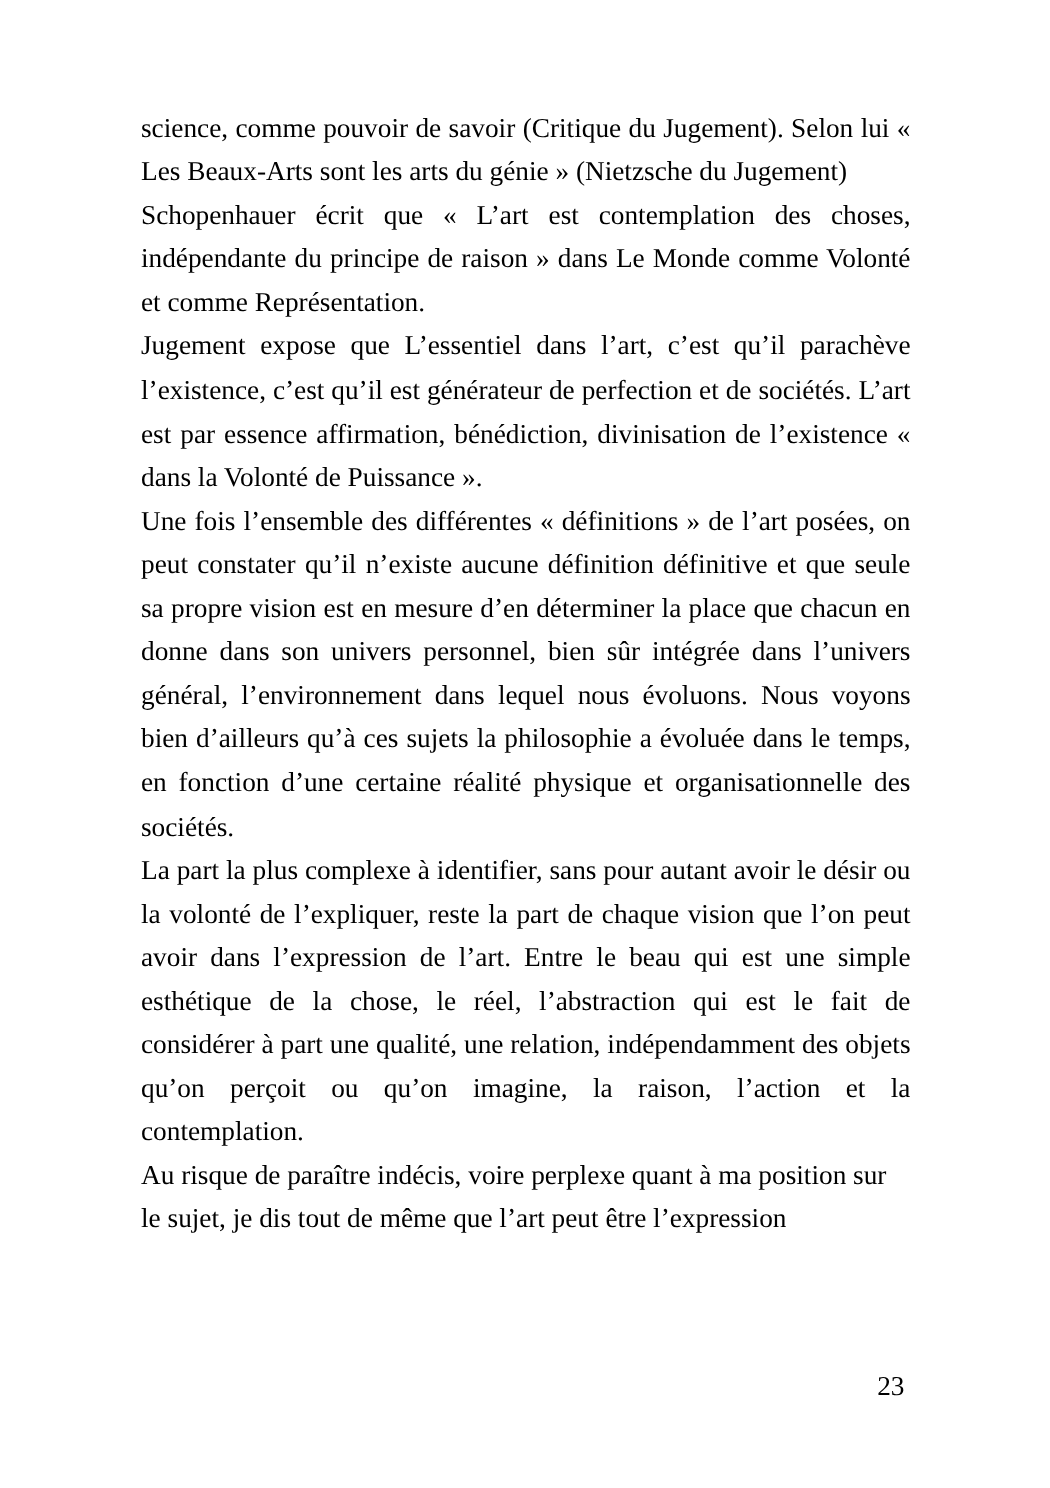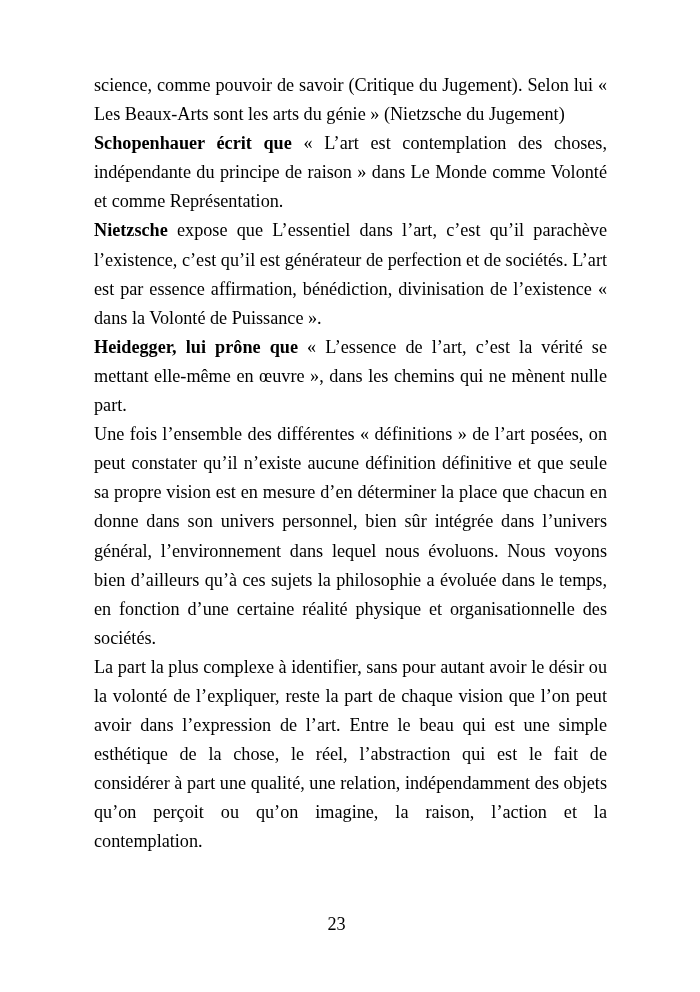--- a/index.html
+++ b/index.html
@@ -35,49 +35,49 @@
     line-height: 29.1px;
     text-align: justify;
     text-justify: inter-word;
     hyphens: none;
     word-spacing: 0px;
   }
   p.para.last {
     text-align: left;
   }
   .lead {
-    font-weight: bold;
+    font-weight: normal;
   }
   .page-number {
     position: absolute;
-    left: 80px;
+    left: 90px;
     top: 910px;
     width: 513px;
-    text-align: center;
+    text-align: right;
     font-size: 18.2px;
     line-height: 29.1px;
   }
 </style>
 </head>
 <body>
 
 <div class="page">
 
   <div class="text-block">
 
     <p class="para"><span>science, comme pouvoir de savoir (Critique du Jugement). Selon lui « Les Beaux-Arts sont les arts du génie » (Nietzsche du Jugement)</span></p>
 
     <p class="para"><span class="lead">Schopenhauer écrit que</span><span> « L’art est contemplation des choses, indépendante du principe de raison » dans Le Monde comme Volonté et comme Représentation.</span></p>
 
-    <p class="para"><span class="lead">Nietzsche</span><span> expose que L’essentiel dans l’art, c’est qu’il parachève l’existence, c’est qu’il est générateur de perfection et de sociétés. L’art est par essence affirmation, bénédiction, divinisation de l’existence « dans la Volonté de Puissance ».</span></p>
+    <p class="para"><span class="lead">Jugement</span><span> expose que L’essentiel dans l’art, c’est qu’il parachève l’existence, c’est qu’il est générateur de perfection et de sociétés. L’art est par essence affirmation, bénédiction, divinisation de l’existence « dans la Volonté de Puissance ».</span></p>
 
-    <p class="para"><span class="lead">Heidegger, lui prône que</span><span> « L’essence de l’art, c’est la vérité se mettant elle-même en œuvre », dans les chemins qui ne mènent nulle part.</span></p>
 
     <p class="para"><span>Une fois l’ensemble des différentes « définitions » de l’art posées, on peut constater qu’il n’existe aucune définition définitive et que seule sa propre vision est en mesure d’en déterminer la place que chacun en donne dans son univers personnel, bien sûr intégrée dans l’univers général, l’environnement dans lequel nous évoluons. Nous voyons bien d’ailleurs qu’à ces sujets la philosophie a évoluée dans le temps, en fonction d’une certaine réalité physique et organisationnelle des sociétés.</span></p>
 
     <p class="para"><span>La part la plus complexe à identifier, sans pour autant avoir le désir ou la volonté de l’expliquer, reste la part de chaque vision que l’on peut avoir dans l’expression de l’art. Entre le beau qui est une simple esthétique de la chose, le réel, l’abstraction qui est le fait de considérer à part une qualité, une relation, indépendamment des objets qu’on perçoit ou qu’on imagine, la raison, l’action et la contemplation.</span></p>
 
+    <p class="para last"><span>Au risque de paraître indécis, voire perplexe quant à ma position sur le sujet, je dis tout de même que l’art peut être l’expression</span></p>
 
   </div>
 
   <div class="page-number">23</div>
 
 </div>
 
 </body></html>

